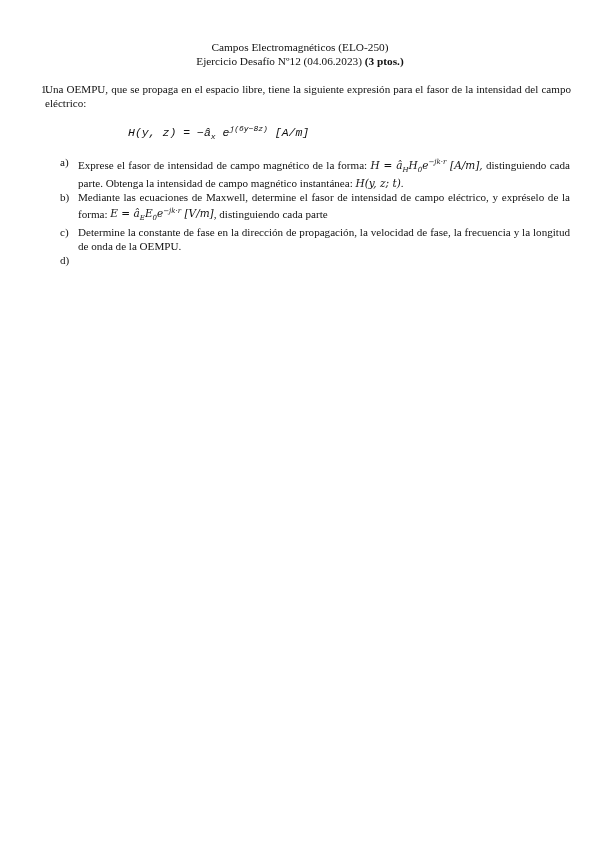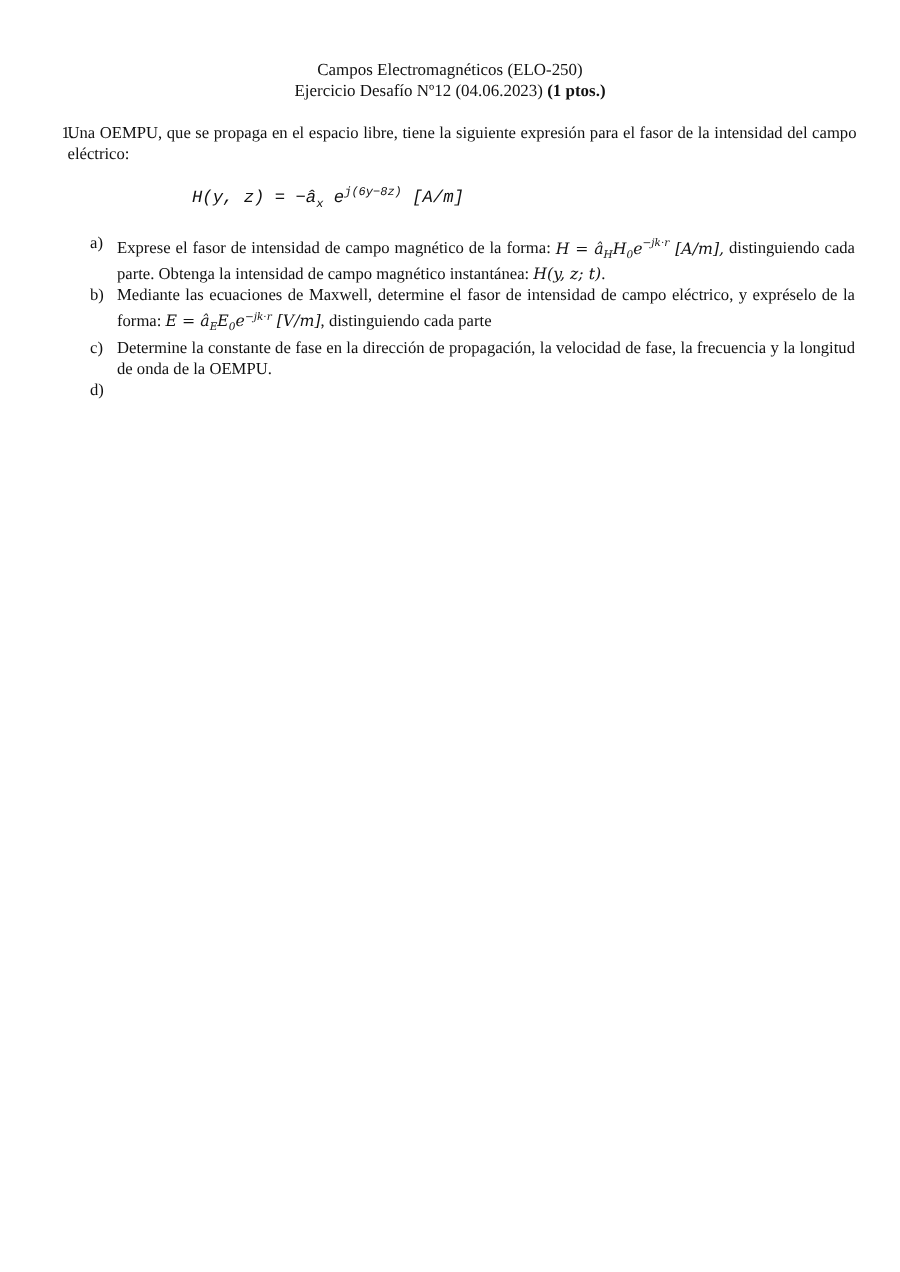--- a/index.html
+++ b/index.html
@@ -20,21 +20,21 @@
   .m sup { font-size:7px;margin-top:44px; }
   .m sub { font-size:7px; }
 </style>
 </head>
 <body>
 
 <div class="page">
 
   <div class="header">
     <div>Campos Electromagnéticos (ELO-250)</div>
-    <div><span>Ejercicio Desafío Nº12 (04.06.2023) </span><b>(1 ptos.)</b></div>
+    <div><span>Ejercicio Desafío Nº12 (04.06.2023) </span><b>(3 ptos.)</b></div>
   </div>
 
   <div class="q">
     <span class="qnum">1.</span>
     <div class="qtext">Una OEMPU, que se propaga en el espacio libre, tiene la siguiente expresión para el fasor de la intensidad del campo eléctrico:</div>
   </div>
 
   <div class="eq">
     <span>H(y, z) = −â</span><sub style="font-size:8px">x</sub><span> e</span><span class="up">j(6y−8z)</span><span style="font-style:italic">  [A/m]</span>
   </div>

